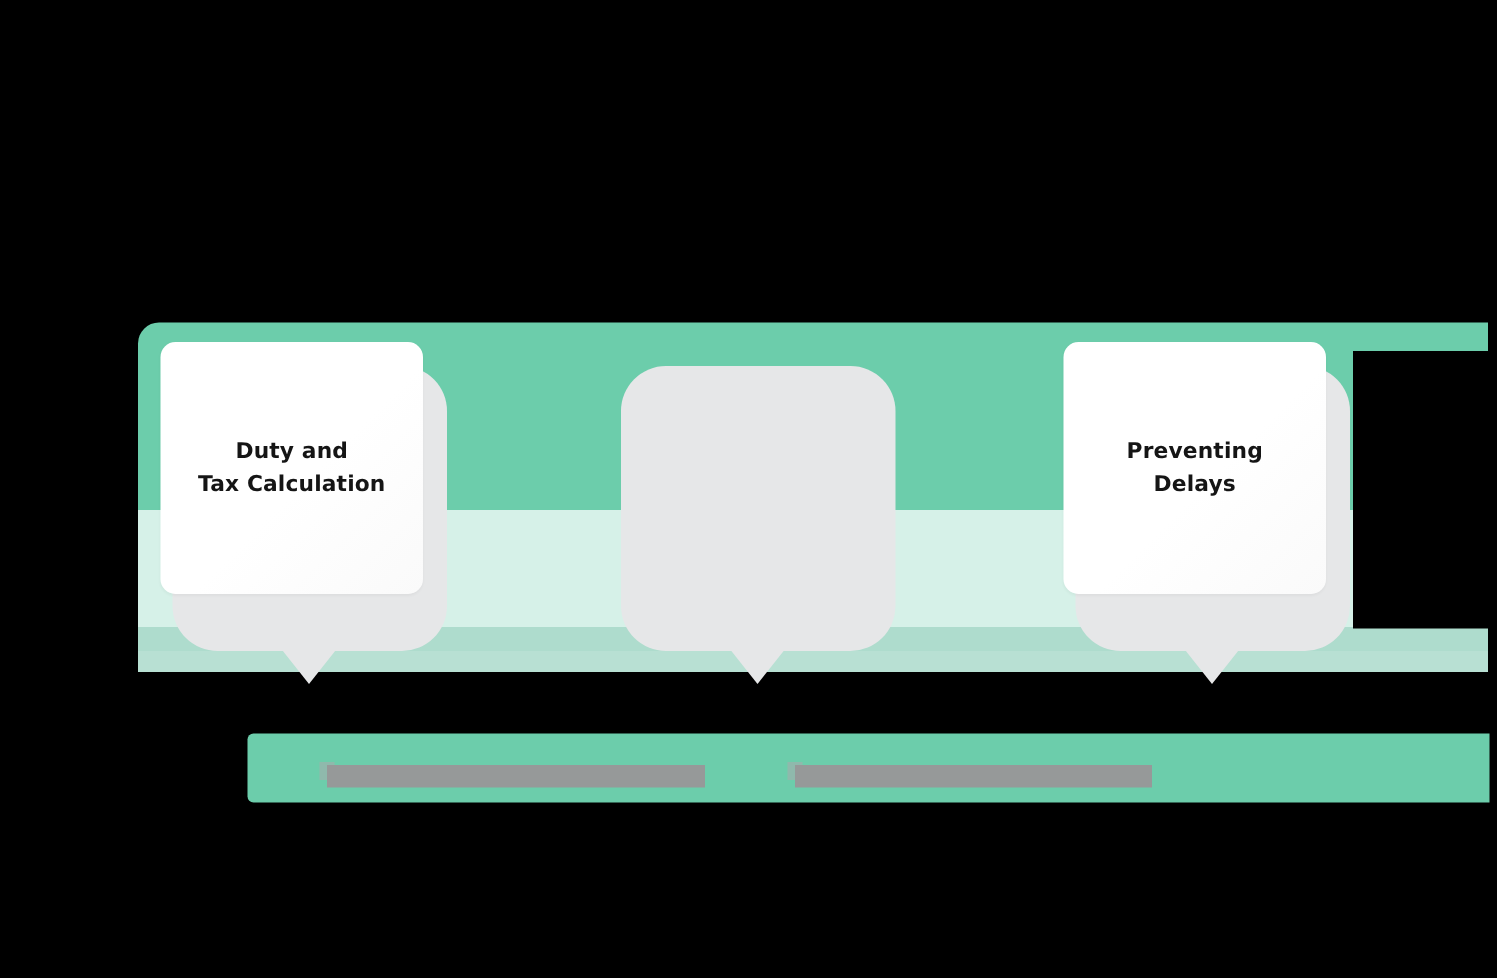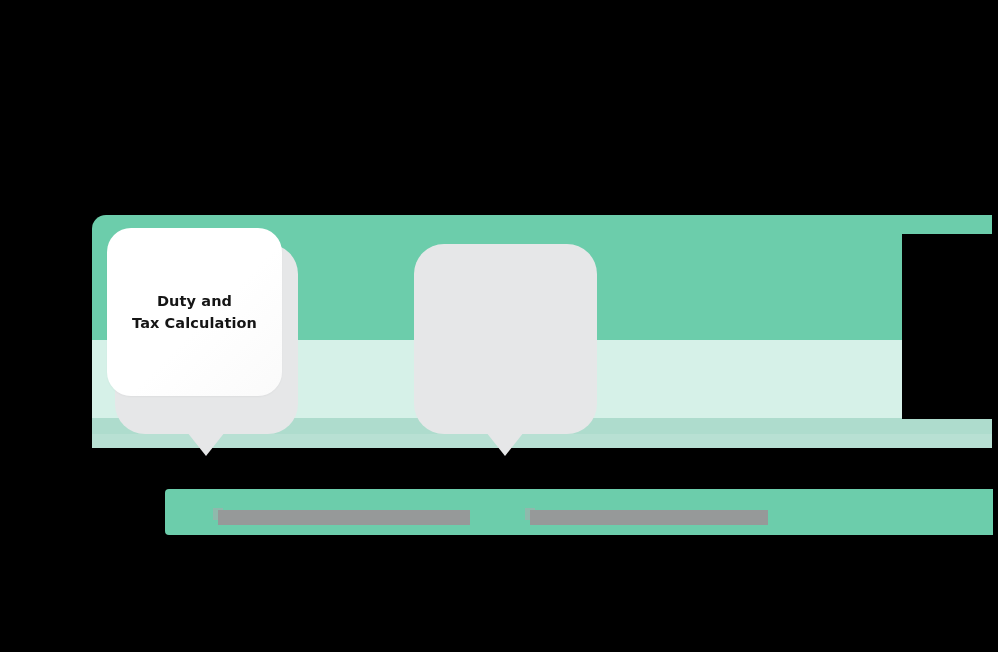--- a/index.html
+++ b/index.html
@@ -88,21 +88,21 @@
     border-right: 19px solid transparent;
     border-top: 24px solid #e6e7e8;
   }
   .bubble-card {
     position: absolute;
     left: 0;
     top: 0;
     width: 175px;
     height: 168px;
     background: linear-gradient(135deg, #ffffff 0%, #ffffff 55%, #fafafa 100%);
-    border-radius: 24px;
+    border-radius: 10px;
     display: flex;
     align-items: center;
     justify-content: center;
     box-shadow: 0 1px 2px rgba(0,0,0,0.04);
   }
   .bubble-label {
     font-size: 14.5px;
     font-weight: bold;
     color: #151515;
     text-align: center;
@@ -160,20 +160,28 @@
       <div class="bubble-label">Duty and
 Tax Calculation</div>
     </div>
   </div>
 
   <div class="bubble" id="bubble-1">
     <div class="bubble-shadow"></div>
     <div class="bubble-shadow-tail"></div>
   </div>
 
+  <div class="bubble" id="bubble-2">
+    <div class="bubble-shadow"></div>
+    <div class="bubble-shadow-tail"></div>
+    <div class="bubble-card">
+      <div class="bubble-label">Preventing
+Delays</div>
+    </div>
+  </div>
 
   <div class="right-mask"></div>
 
   <div class="bottom-bar"></div>
   <div class="redacted-tick" id="tick-0"></div>
   <div class="redacted" id="redacted-0"></div>
   <div class="redacted-tick" id="tick-1"></div>
   <div class="redacted" id="redacted-1"></div>
 
 </div>

